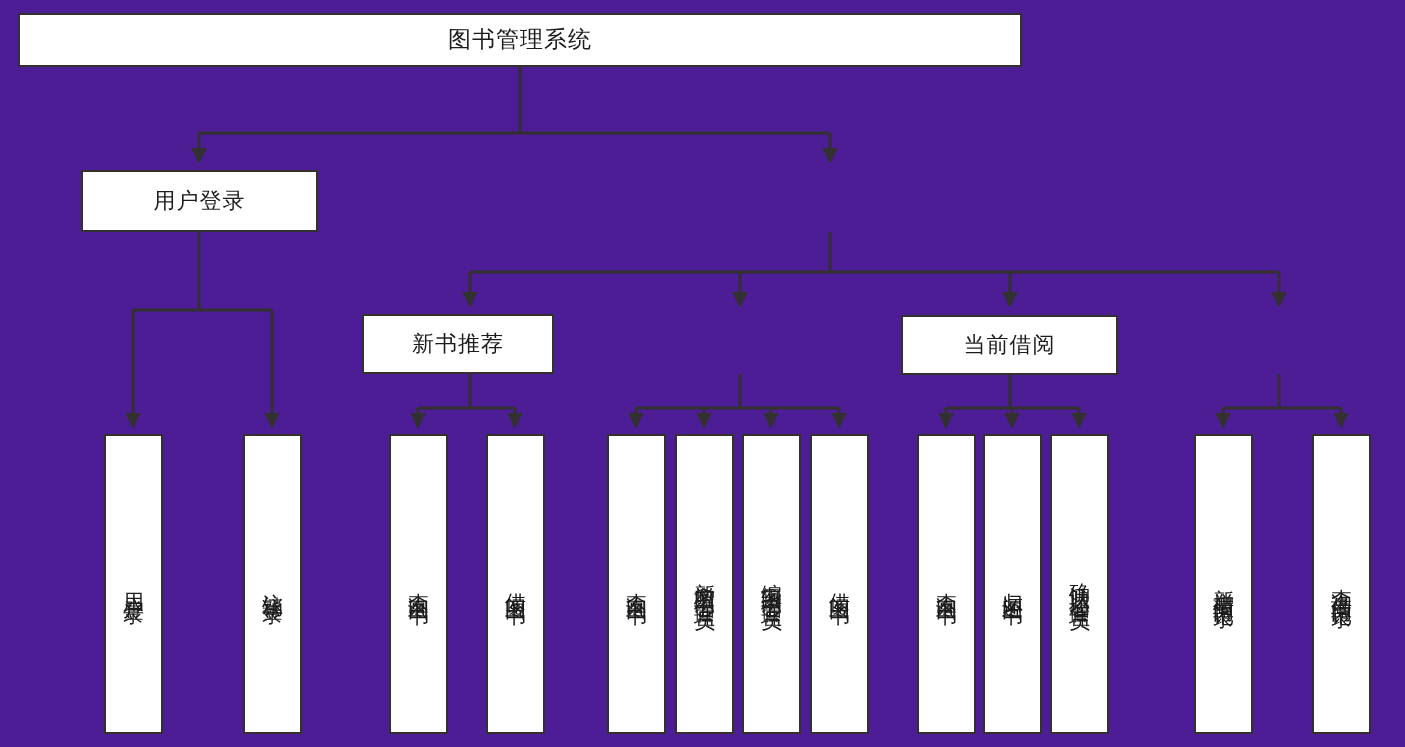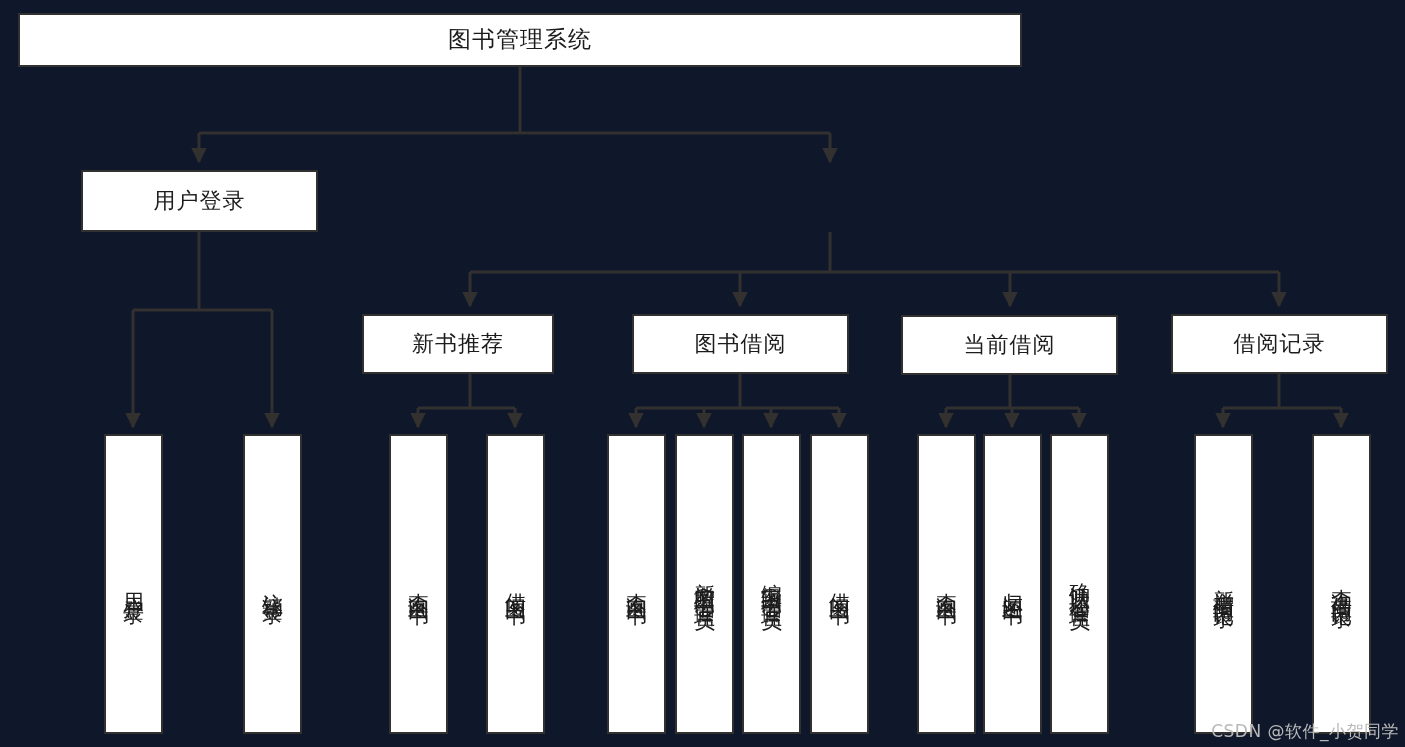--- a/index.html
+++ b/index.html
@@ -7,21 +7,21 @@
     padding: 0;
     background: #ffffff;
   }
   body {
     font-family: "DejaVu Sans", "Liberation Sans", sans-serif;
   }
   #canvas {
     position: relative;
     width: 1405px;
     height: 747px;
-    background: #0f172a;
+    background: #4c1d95;
     overflow: hidden;
   }
   svg#wires {
     position: absolute;
     left: 0;
     top: 0;
     width: 1405px;
     height: 747px;
   }
   .node {
@@ -130,28 +130,22 @@
     <span>图书管理系统</span>
   </div>
 
   <div class="node horiz" style="left:81px; top:170px; width:237px; height:62px;">
     <span>用户登录</span>
   </div>
 
   <div class="node horiz" style="left:362px; top:314px; width:192px; height:60px;">
     <span>新书推荐</span>
   </div>
-  <div class="node horiz" style="left:632px; top:314px; width:217px; height:60px;">
-    <span>图书借阅</span>
-  </div>
   <div class="node horiz" style="left:901px; top:315px; width:217px; height:60px;">
     <span>当前借阅</span>
-  </div>
-  <div class="node horiz" style="left:1171px; top:314px; width:217px; height:60px;">
-    <span>借阅记录</span>
   </div>
 
   <div class="node vert" style="left:104px; top:434px; width:59px; height:300px;">
     <span>用户登录</span>
   </div>
   <div class="node vert" style="left:243px; top:434px; width:59px; height:300px;">
     <span>注销登录</span>
   </div>
 
   <div class="node vert" style="left:389px; top:434px; width:59px; height:300px;">
@@ -184,15 +178,14 @@
     <span>确认归还（管理员）</span>
   </div>
 
   <div class="node vert" style="left:1194px; top:434px; width:59px; height:300px;">
     <span>新增借阅记录</span>
   </div>
   <div class="node vert" style="left:1312px; top:434px; width:59px; height:300px;">
     <span>查询借阅记录</span>
   </div>
 
-  <div class="watermark">CSDN @软件_小贺同学</div>
 
 </div>
 
 </body></html>

